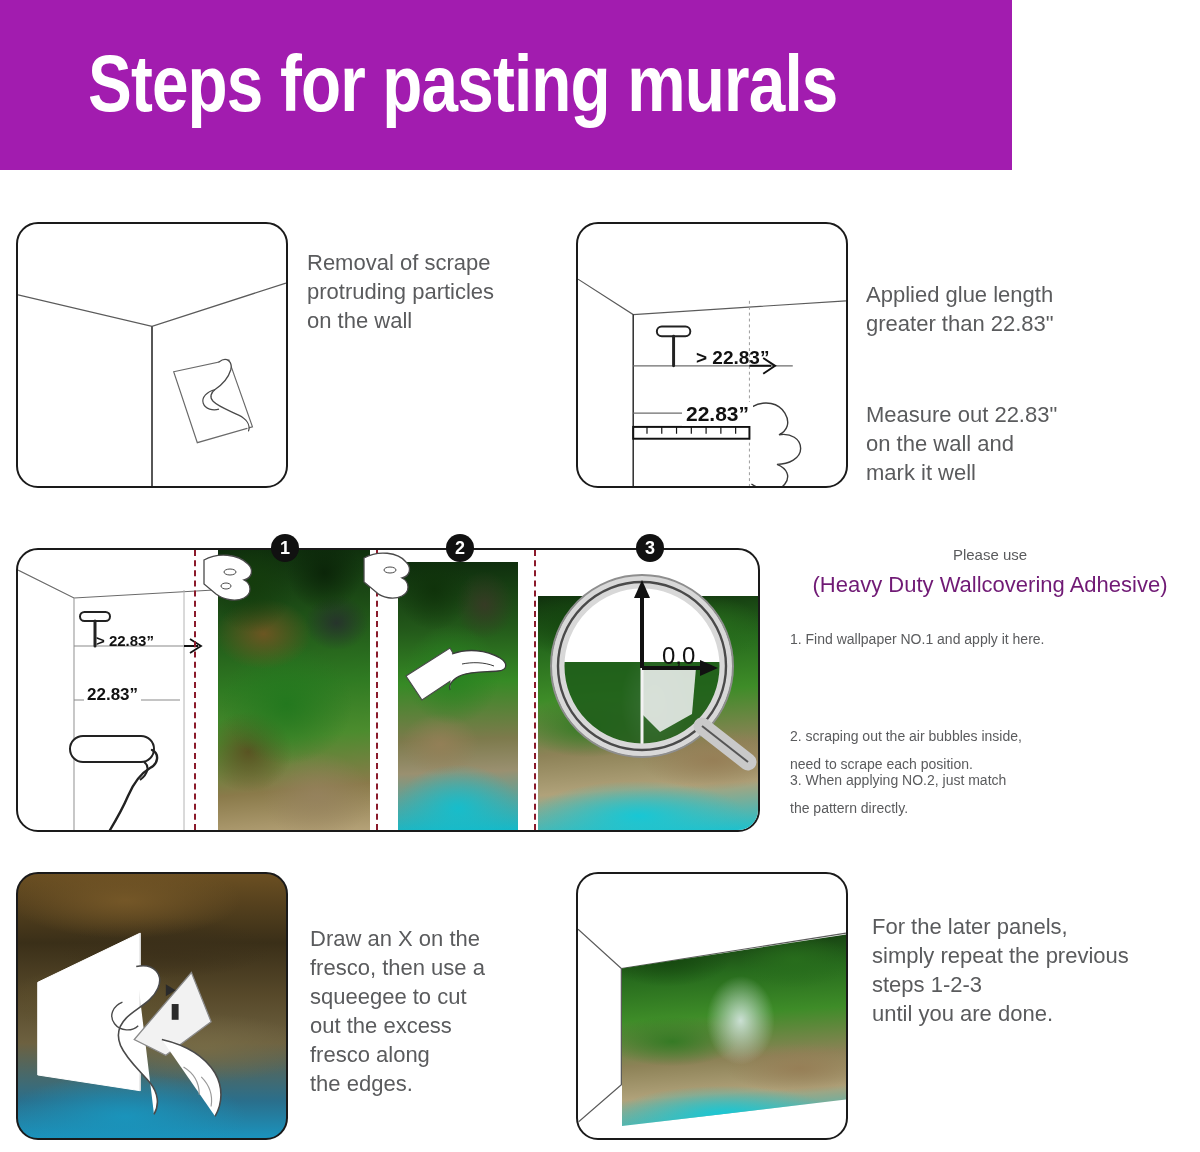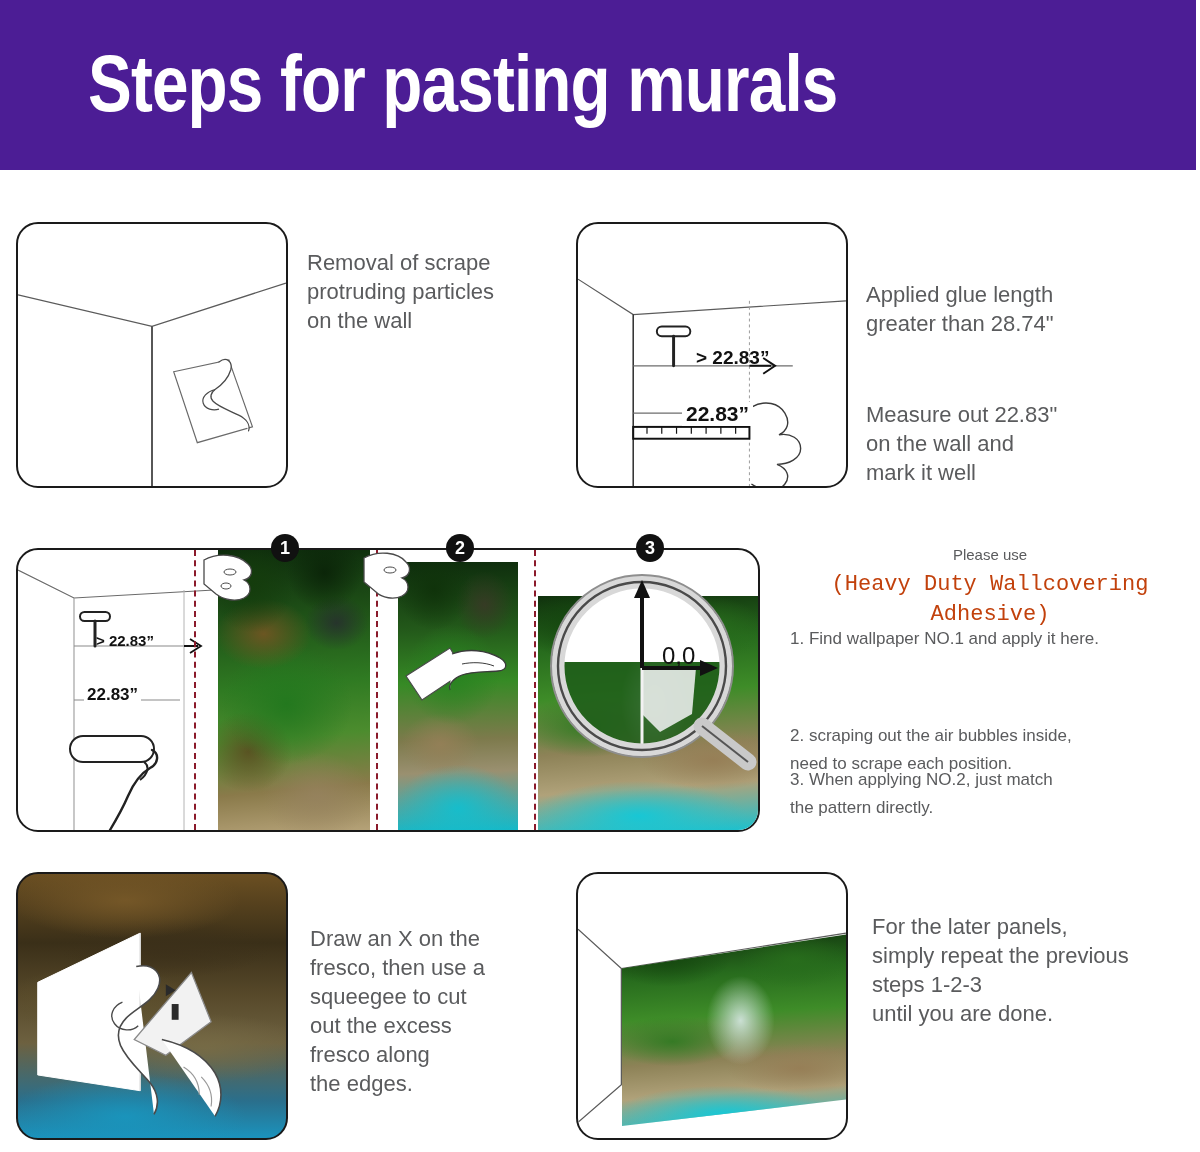--- a/index.html
+++ b/index.html
@@ -1,32 +1,32 @@
 <!DOCTYPE html>
 <html><head>
 <meta charset="utf-8">
 <style>
   html,body{margin:0;padding:0;background:#fff;}
   body{width:1200px;height:1152px;position:relative;overflow:hidden;
        font-family:"Liberation Sans","DejaVu Sans",sans-serif;}
 
   
-  .header{position:absolute;left:0;top:0;width:1196px;height:170px;background:#4c1d95;}
+  .header{position:absolute;left:0;top:0;width:1012px;height:170px;background:#a21caf;}
   .header-title{position:absolute;left:88px;top:36px;color:#fff;
       font-size:80px;line-height:96px;font-weight:bold;letter-spacing:-1px;
       transform:scaleX(.82);transform-origin:left top;white-space:nowrap;}
 
   
   .panel{position:absolute;border:2px solid #1a1a1a;border-radius:22px;
          background:#fff;overflow:hidden;box-sizing:border-box;}
 
   
   .caption{position:absolute;color:#5a5b5d;font-size:22px;line-height:29px;
            white-space:pre-line;}
-  .caption.sm{font-size:17px;line-height:28px;}
+  .caption.sm{font-size:14px;line-height:28px;}
 
   
   .art{position:absolute;left:0;top:0;width:100%;height:100%;}
 
   
   .badge{position:absolute;width:28px;height:28px;border-radius:50%;
      background:#111;color:#fff;font-size:18px;font-weight:bold;
      display:flex;align-items:center;justify-content:center;z-index:9;}
 
   
@@ -134,21 +134,21 @@
   </svg>
 
   <svg class="art" viewBox="0 0 272 266">
     <path d="M176,186 c14,-8 28,-4 34,6 c6,10 2,18 -6,22 c12,-2 22,4 22,14
              c0,10 -12,16 -24,16 c10,4 14,12 8,20 c-6,8 -22,8 -34,0" fill="#fff" stroke="#3b3b3b" stroke-width="1.4"></path>
   </svg>
   <div style="position:absolute;left:118px;top:123px;font-size:19px;font-weight:bold;color:#111;">&gt; 22.83”</div>
   <div style="position:absolute;left:104px;top:178px;font-size:21px;font-weight:bold;color:#111;background:#fff;padding:0 4px;">22.83”</div>
 </div>
 <div class="caption" style="left:866px;top:280px;width:300px;">Applied glue length
-greater than 28.74"</div>
+greater than 22.83"</div>
 <div class="caption" style="left:866px;top:400px;width:300px;">Measure out 22.83"
 on the wall and
 mark it well</div>
 
 <div class="badge" style="left:271px;top:534px;">1</div>
 <div class="badge" style="left:446px;top:534px;">2</div>
 <div class="badge" style="left:636px;top:534px;">3</div>
 
 <div class="mid-panel">
 
@@ -222,21 +222,21 @@
 
     <path d="M100,104 L100,24" stroke="#111" stroke-width="4" fill="none"></path>
     <path d="M92,34 L100,16 L108,34 Z" fill="#111"></path>
     <path d="M100,104 L168,104" stroke="#111" stroke-width="4" fill="none"></path>
     <path d="M158,96 L176,104 L158,112 Z" fill="#111"></path>
   </svg>
   <div style="position:absolute;left:644px;top:92px;font-size:24px;color:#111;z-index:9;">0,0</div>
 </div>
 
 <div style="position:absolute;left:790px;top:540px;width:400px;text-align:center;color:#5a5b5d;font-size:15px;line-height:30px;">Please use</div>
-<div style="position:absolute;left:780px;top:570px;width:420px;text-align:center;color:#c2410c;font-size:22px;line-height:30px;font-family:Liberation Mono, monospace;">(Heavy Duty Wallcovering Adhesive)</div>
+<div style="position:absolute;left:780px;top:570px;width:420px;text-align:center;color:#701a75;font-size:22px;line-height:30px;">(Heavy Duty Wallcovering Adhesive)</div>
 <div class="caption sm" style="left:790px;top:625px;width:400px;">1. Find wallpaper NO.1 and apply it here.</div>
 <div class="caption sm" style="left:790px;top:690px;width:400px;margin-top:32px;">2. scraping out the air bubbles inside,
 need to scrape each position.</div>
 <div class="caption sm" style="left:790px;top:766px;width:400px;">3. When applying NO.2, just match
 the pattern directly.</div>
 
 <div class="panel photo-rock" style="left:16px;top:872px;width:272px;height:268px;">
   <svg class="art" viewBox="0 0 272 268">
     <path d="M20,110 L124,60 L124,220 L20,204 Z" fill="#ffffff" stroke="#ffffff" stroke-width="1"></path>
     <path d="M124,60 L124,220" stroke="#d8d8d8" stroke-width="1.4" fill="none"></path>

